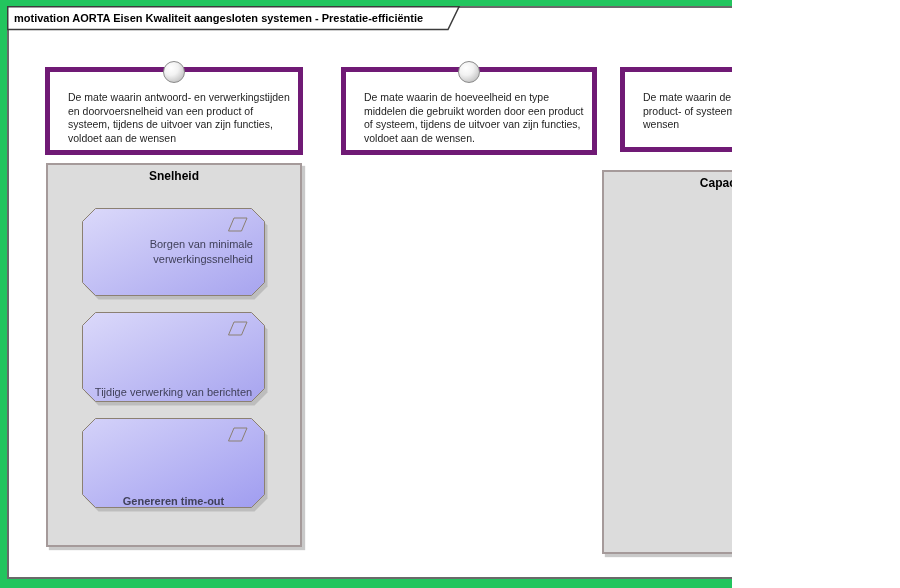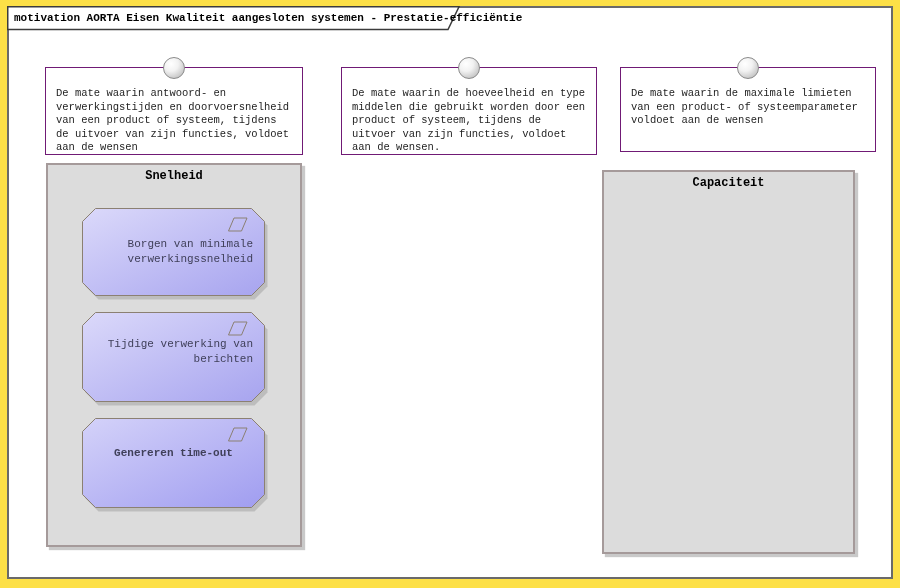--- a/index.html
+++ b/index.html
@@ -1,35 +1,36 @@
 <!DOCTYPE html>
 <html><head>
 <meta charset="utf-8">
 <style>
   html,body{margin:0;padding:0;background:#ffffff;}
   #canvas{
-    position:relative;width:900px;height:588px;background:#fde047;
-    font-family:Liberation Mono, monospace;overflow:hidden;
+    position:relative;width:732px;height:588px;background:#22c55e;
+    font-family:Liberation Sans, sans-serif;overflow:hidden;
   }
   
   .frame{
     position:absolute;left:7px;top:6px;width:886px;height:573px;
     border:2px solid #6a6a6a;box-sizing:border-box;background:#ffffff;
   }
   
   .tab{position:absolute;left:7px;top:6px;width:460px;height:26px;}
   .tab svg{position:absolute;left:0;top:0;}
   .tab .tab-label{
     position:absolute;left:7px;top:0;width:430px;height:24px;line-height:24px;
     font-size:11px;font-weight:bold;color:#000;white-space:nowrap;
   }
   
   .note{
-    position:absolute;background:#ffffff;border:1px solid #701a75;
+    position:absolute;background:#ffffff;border:5px solid #701a75;
     box-sizing:border-box;
+    padding-left:8px;
   }
   .note .sphere{
     position:absolute;left:50%;top:-11px;margin-left:-11px;width:22px;height:22px;
     border-radius:50%;border:1px solid #8b8b8b;box-sizing:border-box;
     background:radial-gradient(circle at 35% 30%, #ffffff 0%, #f2f2f2 38%, #c6c6c6 78%, #a9a9a9 100%);
   }
   .note .note-text{
     padding:19px 8px 5px 10px;font-size:10.5px;line-height:13.5px;color:#1e1e1e;
   }
   
@@ -41,21 +42,21 @@
     margin-top:4px;text-align:center;font-size:12px;font-weight:bold;color:#000;
   }
   
   .req{position:absolute;width:187px;}
   .req svg{position:absolute;left:0;top:0;}
   .req .req-label{
     position:absolute;left:12px;top:0;width:159px;height:100%;
     display:flex;align-items:center;justify-content:center;text-align:right;
     font-size:11px;line-height:15px;color:#40405a;
   }
-  .req .req-label.offset-top{align-items:flex-start;}
+  .req .req-label.offset-top{align-items:flex-start;margin-top:48px;}
   .req2 .req-label{padding-top:25px;box-sizing:border-box;}
   .req3 .req-label{padding-top:28px;box-sizing:border-box;font-weight:bold;}
 </style>
 </head>
 <body>
 
 <div id="canvas">
 
   <div class="frame"></div>
 

